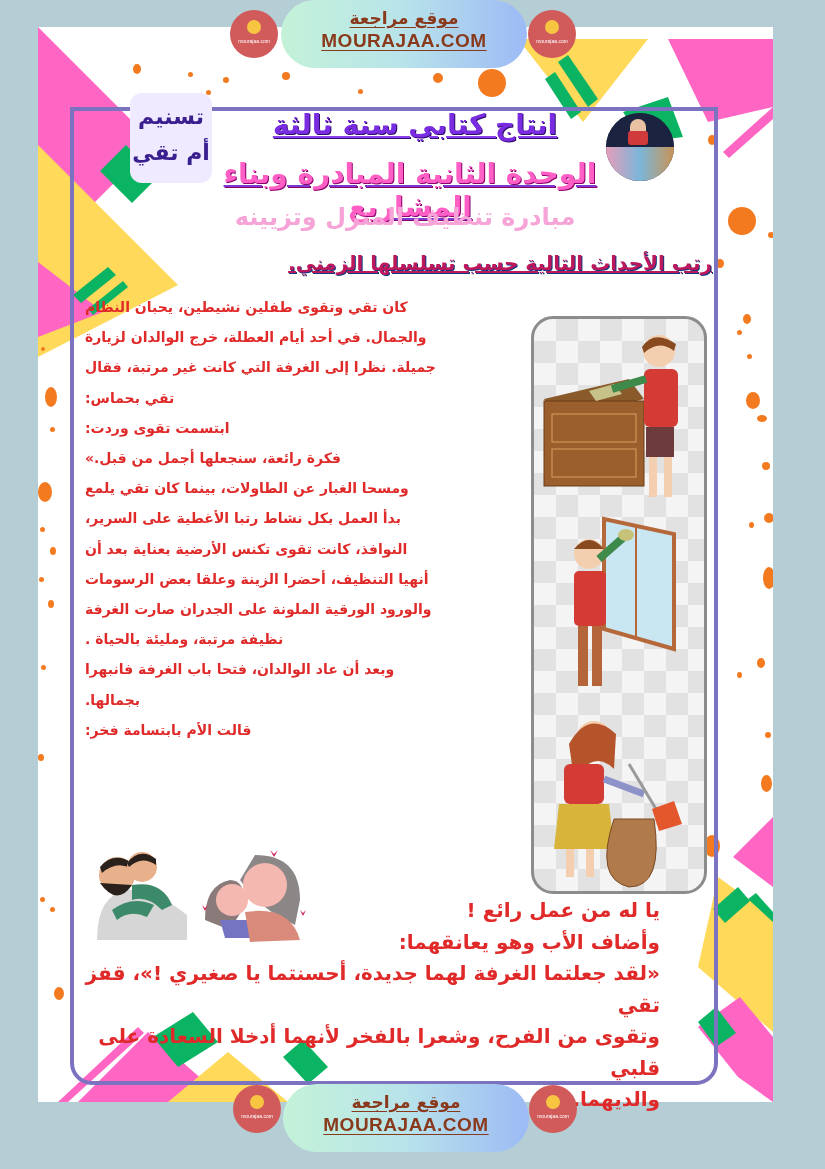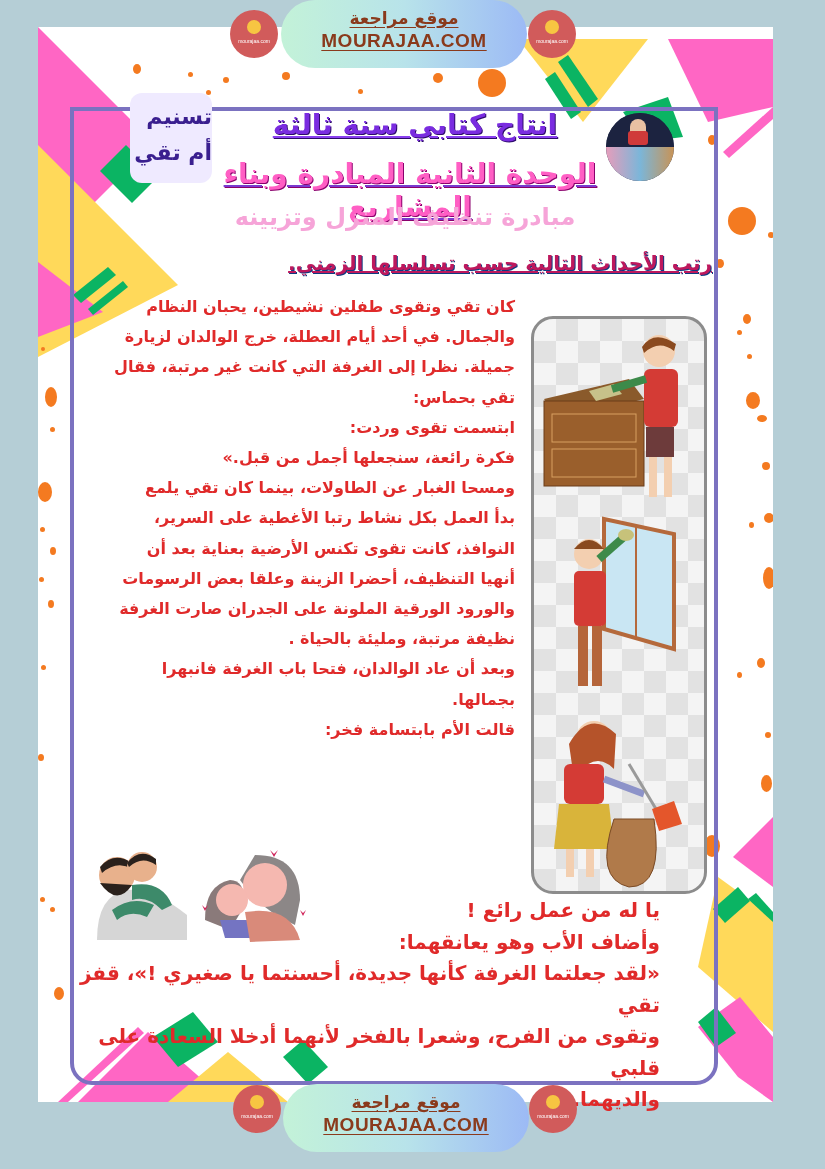--- a/index.html
+++ b/index.html
@@ -44,21 +44,21 @@
     border-radius:50%; background:#f7c542;
   }
   .badge .cap {
     position:absolute; left:0; right:0; top:28px; color:#fff;
     font-size:5px; line-height:6px; font-family:"Liberation Sans", sans-serif;
   }
 
   
   .name-box {
     position:absolute; left:130px; top:93px; width:82px; height:90px;
-    background:#efeaff; border-radius:12px; text-align:right;
+    background:#efeaff; border-radius:12px; text-align:center;
     color:#3a1f8f; font-weight:bold; font-size:22px; line-height:36px;
     font-family:"DejaVu Sans", sans-serif; padding-top:6px; box-sizing:border-box;
   }
   .title-1 {
     position:absolute; left:240px; top:108px; width:350px; text-align:center;
     font-size:28px; font-weight:bold; color:#7a2ce0;
     text-shadow:1px 1px 0 #2d0b6a;
     text-decoration:underline; text-decoration-color:#8a3ff0;
   }
   .title-2 {
@@ -82,22 +82,22 @@
     overflow:hidden; background:#1f2a4a;
   }
   .avatar .top { position:absolute; left:0; right:0; top:0; height:34px; background:#1c2340; }
   .avatar .bot { position:absolute; left:0; right:0; top:34px; height:34px; background:linear-gradient(90deg,#e69dbb,#7bb6d9,#c89356); }
   .avatar .kid { position:absolute; left:24px; top:6px; width:16px; height:26px; border-radius:8px 8px 3px 3px; background:#e9c1a3; }
   .avatar .kid::after { content:""; position:absolute; left:-2px; top:12px; width:20px; height:14px; background:#d03a3a; border-radius:3px; }
 
   
   .story {
     position:absolute; left:85px; top:292px; width:430px;
-    direction:rtl; text-align:right;
-    color:#e02a2a; font-size:16px; font-weight:bold; line-height:30.2px;
+    direction:rtl; text-align:left;
+    color:#e02a2a; font-size:14px; font-weight:bold; line-height:30.2px;
   }
   .story p { margin:0; }
   .story-tail {
     position:absolute; left:70px; top:895px; width:620px;
     direction:rtl; text-align:right;
     color:#e02a2a; font-size:20px; font-weight:bold; line-height:31.5px;
   }
   .story-tail p { margin:0; }
 
   
@@ -305,21 +305,21 @@
   <path d="M20,70 L75,70 L80,88 L25,88 Z" fill="#7474c2"></path>
   <path d="M45,62 Q90,55 100,90 L50,92 Z" fill="#d98a7a"></path>
   <path d="M70,0 l4,4 l4,-4 l-4,7 z" fill="#d0245a"></path>
   <path d="M2,55 l3,3 l3,-3 l-3,6 z" fill="#d0245a"></path>
   <path d="M100,60 l3,3 l3,-3 l-3,6 z" fill="#d0245a"></path>
 </svg>
 
 <div class="story-tail">
   <p style="padding-left:0;margin-right:30px">يا له من عمل رائع !</p>
   <p style="margin-right:30px">وأضاف الأب وهو يعانقهما:</p>
-  <p style="margin-right:30px">«لقد جعلتما الغرفة كأنها جديدة، أحسنتما يا صغيري !»، قفز تقي</p>
+  <p style="margin-right:30px">«لقد جعلتما الغرفة لهما جديدة، أحسنتما يا صغيري !»، قفز تقي</p>
   <p style="margin-right:30px">وتقوى من الفرح، وشعرا بالفخر لأنهما أدخلا السعادة على قلبي</p>
   <p style="margin-right:30px">والديهما.</p>
 </div>
 
 <div class="badge" style="left:233px;top:1085px">
   <span class="ico"></span>
   <span class="cap">mourajaa.com</span>
 </div>
 <a class="site-banner" style="left:283px;top:1084px">
   <span class="ar">موقع مراجعة</span>

